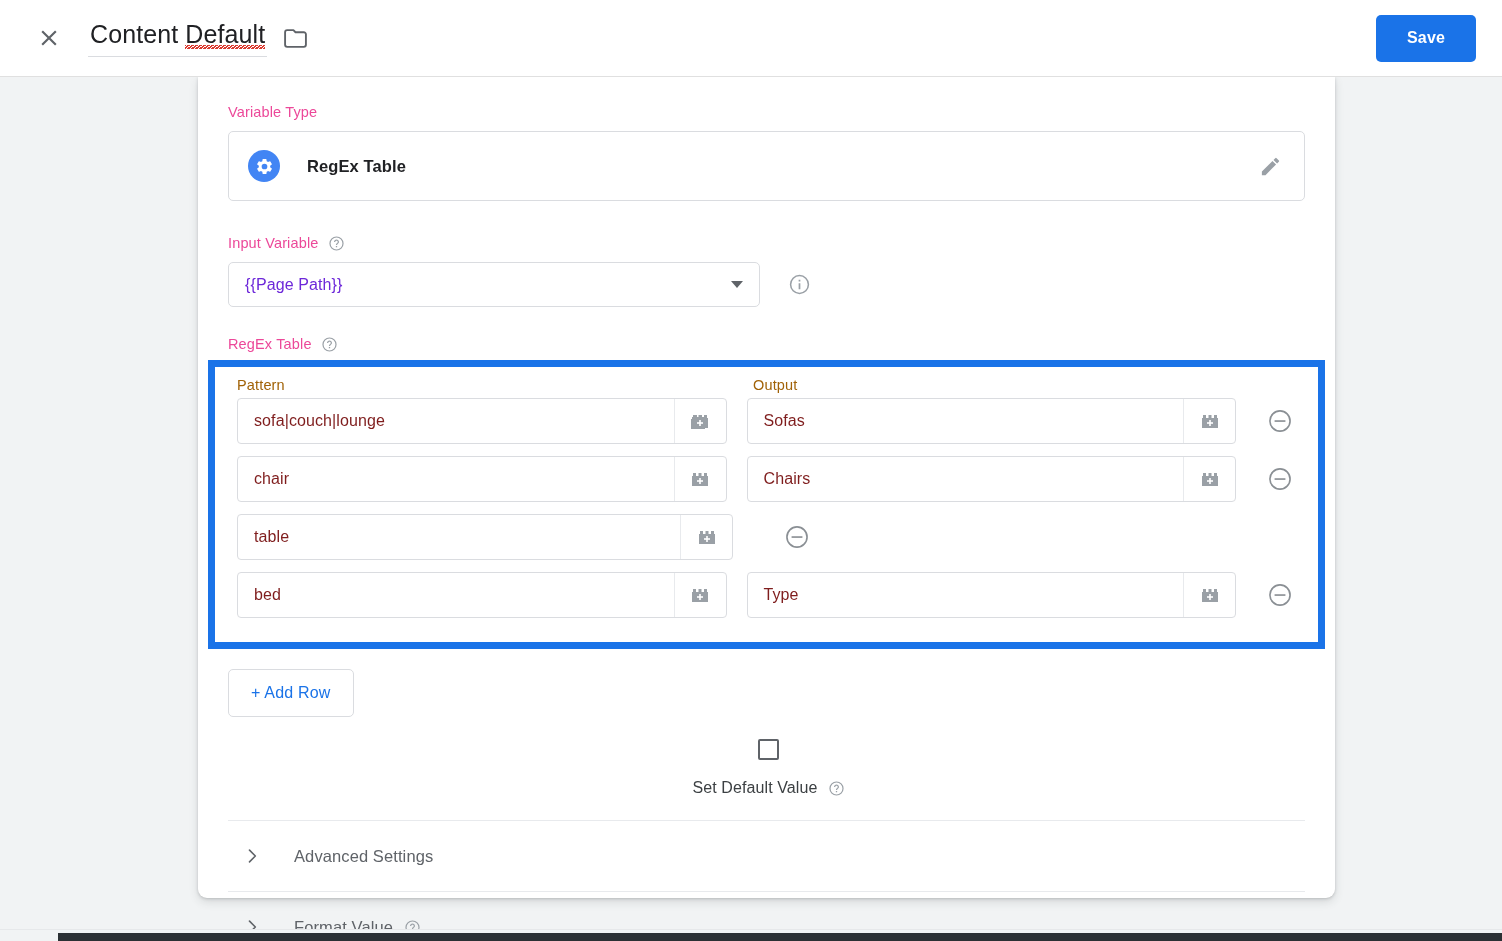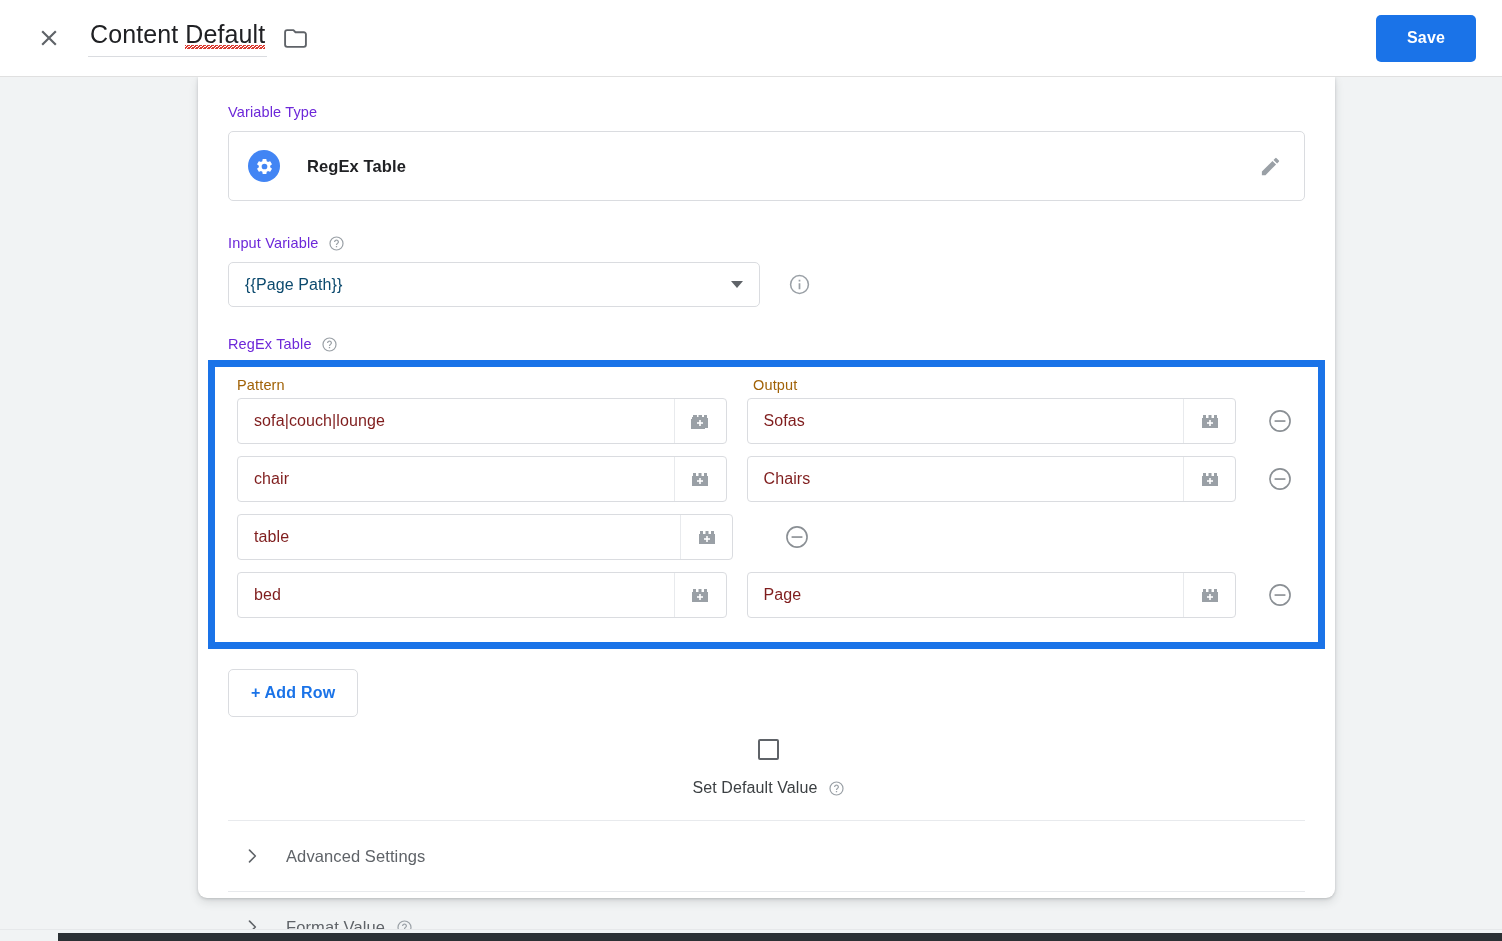--- a/index.html
+++ b/index.html
@@ -124,21 +124,21 @@
     box-shadow: 0 1px 3px rgba(60,64,67,.22), 0 4px 10px rgba(60,64,67,.14);
   }
 
   .card-inner {
     padding: 25px 30px 0 30px;
   }
 
   
   .field-label {
     font-size: 14.5px;
-    color: #6d28d9;
+    color: #ec4899;
     line-height: 20px;
     letter-spacing: .15px;
     display: flex;
     align-items: center;
     gap: 9px;
     margin-bottom: 9px;
   }
   .help-icon { display: inline-flex; align-items: center; }
 
   
@@ -181,21 +181,21 @@
     border: 1px solid #dadce0;
     border-radius: 5px;
     display: flex;
     align-items: center;
     padding: 0 16px 0 16px;
     background: #fff;
     cursor: pointer;
   }
   .select-value {
     font-size: 16px;
-    color: #0c4a6e;
+    color: #6d28d9;
     letter-spacing: .1px;
     flex: 1 1 auto;
   }
   .caret {
     width: 0; height: 0;
     border-left: 6px solid transparent;
     border-right: 6px solid transparent;
     border-top: 7px solid #5f6368;
     flex: 0 0 auto;
   }
@@ -278,21 +278,21 @@
     display: inline-flex;
     align-items: center;
     justify-content: center;
     height: 48px;
     padding: 0 22px;
     border: 1px solid #dadce0;
     border-radius: 5px;
     background: #fff;
     color: #1a73e8;
     font-size: 16px;
-    font-weight: 700;
+    font-weight: 400;
     letter-spacing: .2px;
     font-family: "Liberation Sans", sans-serif;
     cursor: pointer;
   }
 
   
   .checkbox-row {
     display: flex;
     align-items: center;
     gap: 19px;
@@ -331,21 +331,21 @@
     gap: 0;
   }
   .chevron {
     width: 30px;
     display: flex;
     align-items: center;
     justify-content: flex-start;
     flex: 0 0 auto;
   }
   .section-title {
-    margin-left: 14px;
+    margin-left: 22px;
     font-size: 16.5px;
     color: #5f6368;
     letter-spacing: .1px;
     display: flex;
     align-items: center;
     gap: 11px;
   }
 
   
   .hscrollbar {
@@ -566,21 +566,21 @@
                   <rect x="5" y="6" width="3" height="3" fill="#9aa0a6"></rect>
                   <rect x="10.5" y="6" width="3" height="3" fill="#9aa0a6"></rect>
                   <rect x="16" y="6" width="3" height="3" fill="#9aa0a6"></rect>
                   <rect x="11.2" y="11" width="1.6" height="6" fill="#ffffff"></rect>
                   <rect x="9" y="13.2" width="6" height="1.6" fill="#ffffff"></rect>
                 </svg>
               </span>
             </div>
             <span class="cell-gap"></span>
             <div class="cell">
-              <span class="cell-input">Page</span>
+              <span class="cell-input">Type</span>
               <span class="brick-btn">
                 <svg width="24" height="24" viewBox="0 0 24 24">
                   <rect x="4" y="9" width="16" height="10" fill="#9aa0a6"></rect>
                   <rect x="5" y="6" width="3" height="3" fill="#9aa0a6"></rect>
                   <rect x="10.5" y="6" width="3" height="3" fill="#9aa0a6"></rect>
                   <rect x="16" y="6" width="3" height="3" fill="#9aa0a6"></rect>
                   <rect x="11.2" y="11" width="1.6" height="6" fill="#ffffff"></rect>
                   <rect x="9" y="13.2" width="6" height="1.6" fill="#ffffff"></rect>
                 </svg>
               </span>

